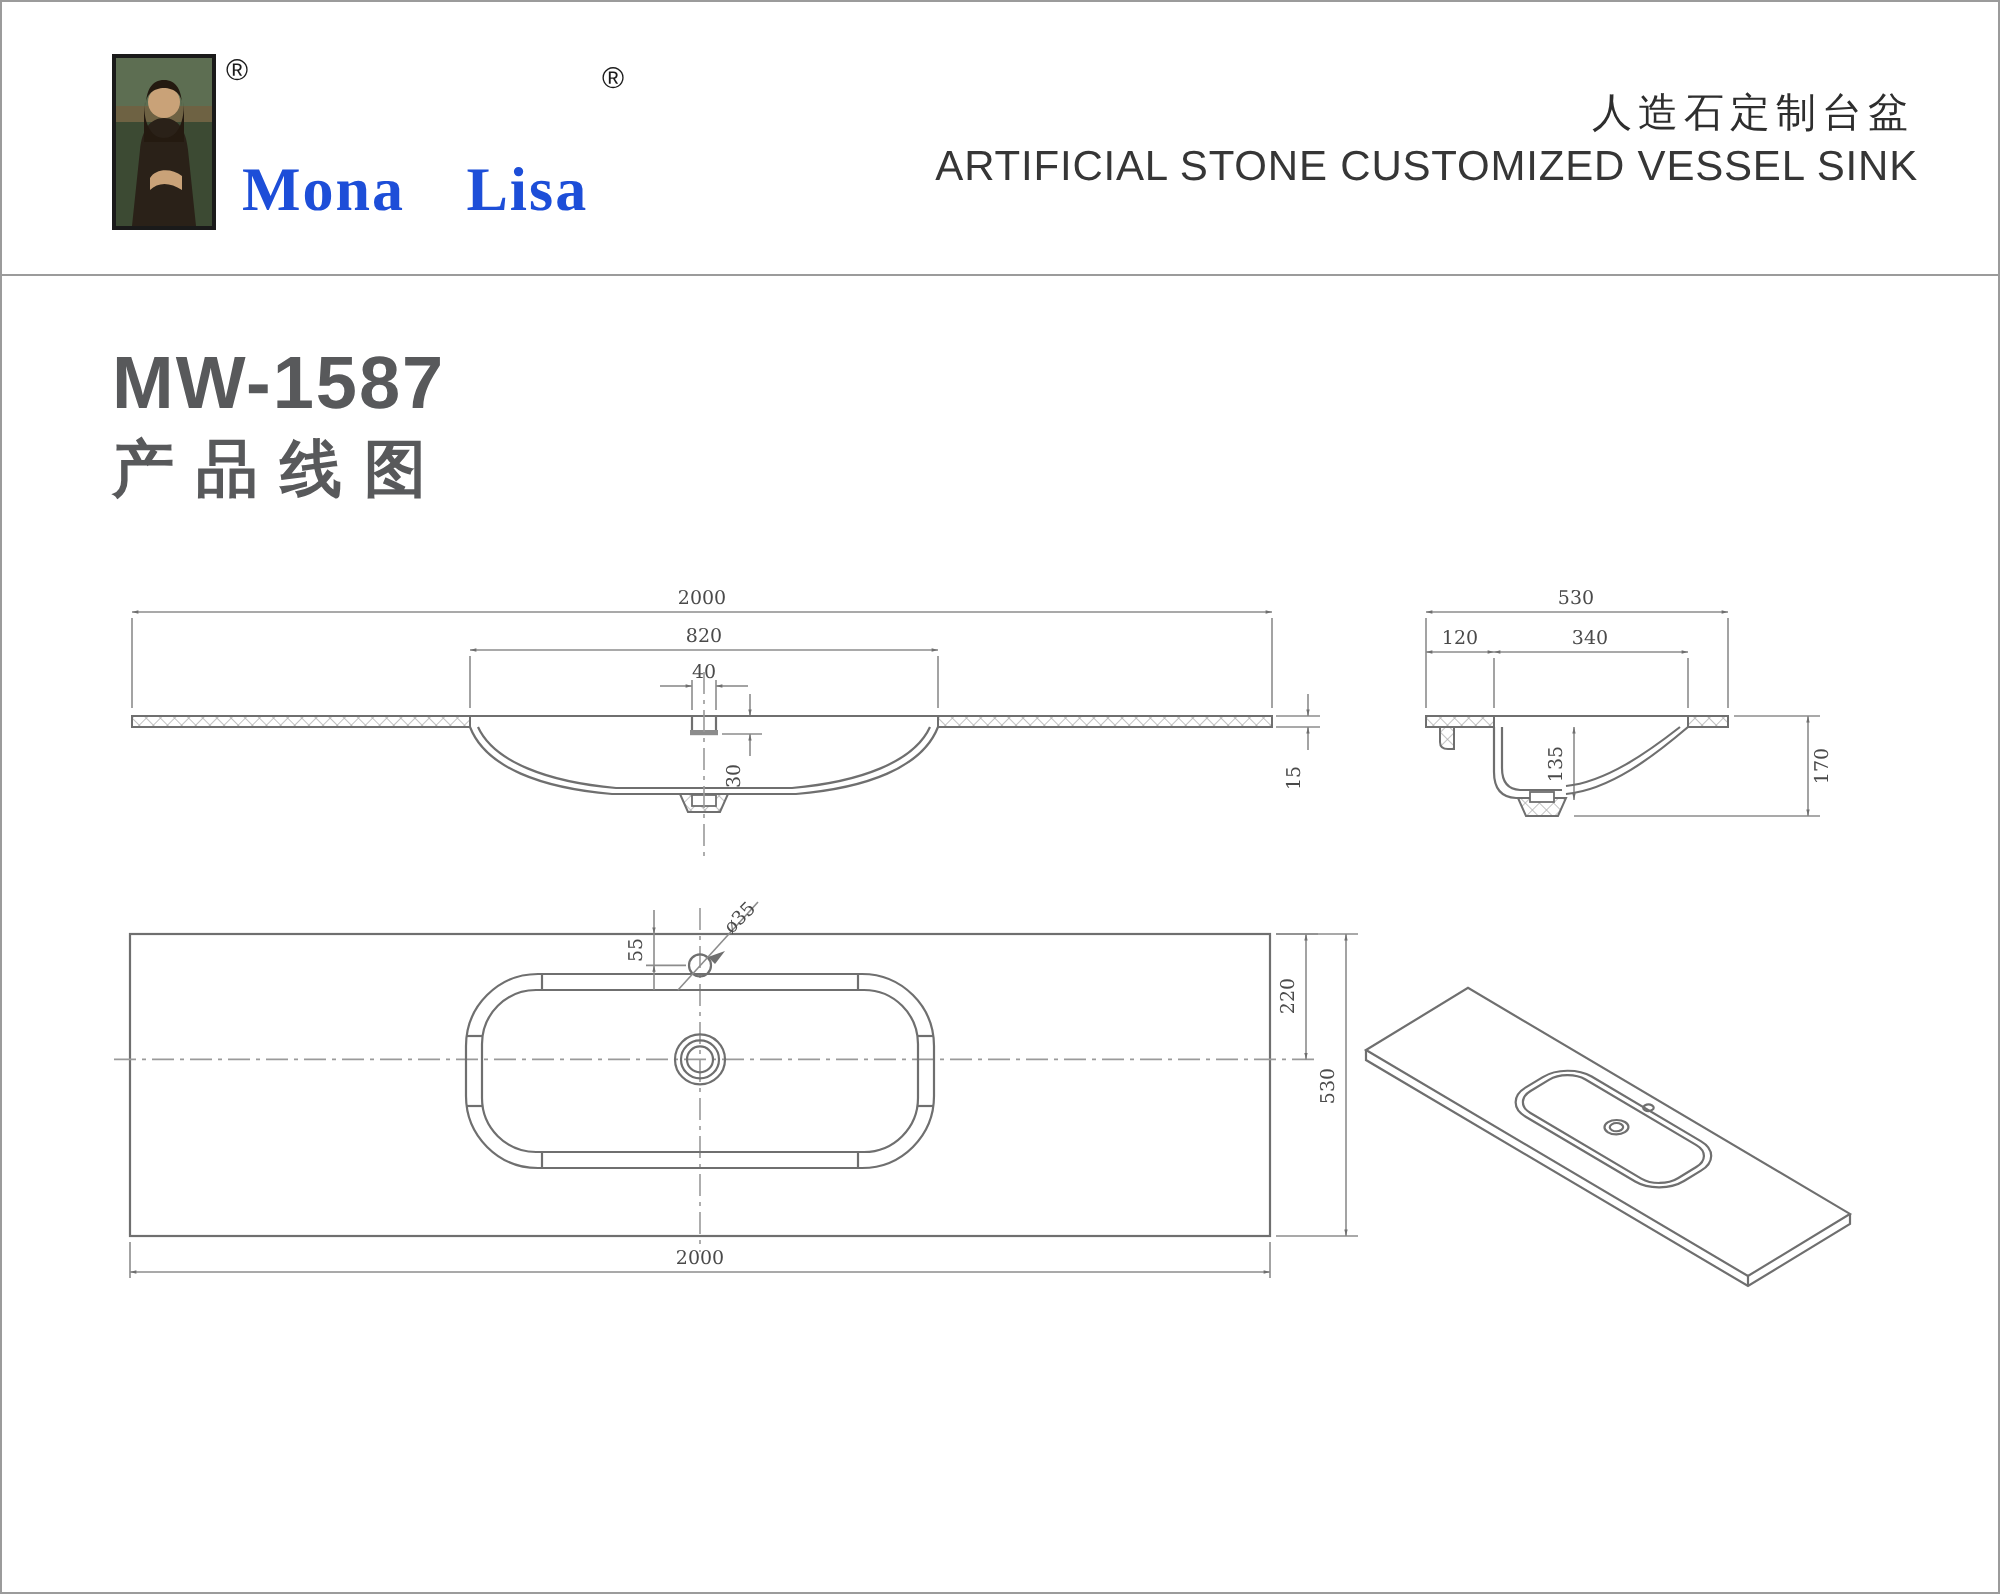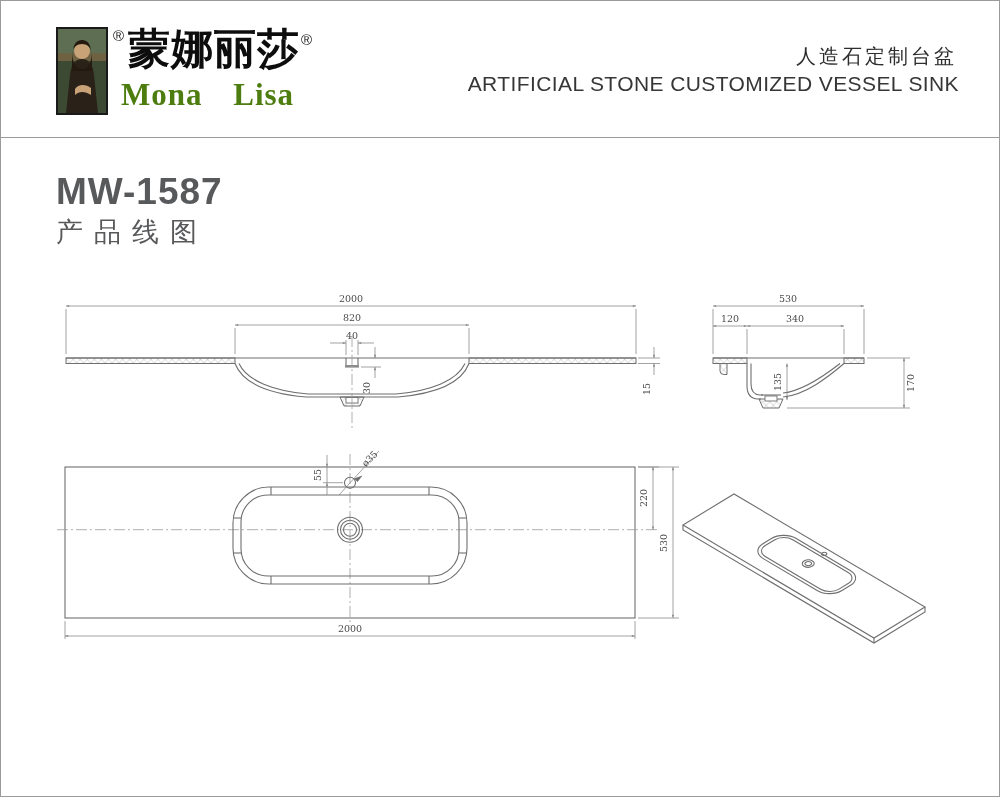--- a/index.html
+++ b/index.html
@@ -12,29 +12,29 @@
   #header { position:absolute; left:0; top:0; width:998px; height:137px; background:#fff;
     border-bottom:1px solid #9b9b9b; }
   #logo-frame { position:absolute; left:55px; top:26px; width:52px; height:88px;
     border:2px solid #1a1a1a; }
   .reg-mark { position:absolute; font-size:15px; color:#1a1a1a; font-family:"Liberation Sans",sans-serif; }
   #reg-1 { left:112px; top:26px; }
   #reg-2 { left:300px; top:30px; }
   #brand-zh { position:absolute; left:127px; top:27px; font-size:42px; font-weight:bold;
     color:#0d0d0d; letter-spacing:1px; line-height:1; font-family:"Liberation Sans",sans-serif; }
   #brand-en { position:absolute; left:120px; top:76px; font-size:31px; font-weight:bold;
-    color:#4d7c0f; font-family:"Liberation Serif",serif; word-spacing:22px; letter-spacing:1px; }
+    color:#1d4ed8; font-family:"Liberation Serif",serif; word-spacing:22px; letter-spacing:1px; }
   #hdr-zh { position:absolute; right:42px; top:42px; font-size:20px; color:#2e2e2e;
     letter-spacing:3px; }
   #hdr-en { position:absolute; right:40px; top:71px; font-size:21px; color:#363636;
     letter-spacing:0.4px; }
   
   #model-no { position:absolute; left:55px; top:170px; font-size:37px; font-weight:bold;
     color:#58595b; letter-spacing:1px; }
-  #drawing-label { position:absolute; left:55px; top:213px; font-size:27px; font-weight:normal;
+  #drawing-label { position:absolute; left:55px; top:213px; font-size:31px; font-weight:bold;
     color:#58595b; letter-spacing:11px; }
   
   svg { position:absolute; overflow:visible; }
   #svg-front { left:58px;  top:287px; }
   #svg-side  { left:698px; top:287px; }
   #svg-plan  { left:56px;  top:447px; }
   #svg-iso   { left:672px; top:448px; }
   .obj  { stroke:#6f6f6f; stroke-width:1.1; fill:none; }
   .thin { stroke:#8c8c8c; stroke-width:0.8; fill:none; }
   .cl   { stroke:#9a9a9a; stroke-width:0.8; fill:none; stroke-dasharray:11 3 2 3; }
@@ -53,21 +53,20 @@
         <rect x="0" y="0" width="48" height="26" fill="#5d6e52"></rect>
         <rect x="0" y="24" width="48" height="8" fill="#6e6243"></rect>
         <path d="M8,84 L12,46 C13,36 17,30 24,30 C31,30 35,36 36,46 L40,84 Z" fill="#2a2118"></path>
         <circle cx="24" cy="22" r="8" fill="#c9a278"></circle>
         <path d="M15,24 C14,12 34,12 33,24 C33,16 30,11 24,11 C18,11 15,16 15,24 Z" fill="#241a10"></path>
         <path d="M14,22 C14,34 18,40 24,40 C30,40 34,34 34,22 L34,42 L14,42 Z" fill="#241a10"></path>
         <path d="M17,60 C20,55 28,55 33,59 L33,66 C27,62 21,62 17,66 Z" fill="#c9a278"></path>
       </svg>
     </div>
     <span id="reg-1" class="reg-mark">®</span>
-    <div id="brand-zh">蒙娜丽莎</div>
     <span id="reg-2" class="reg-mark">®</span>
     <div id="brand-en">Mona Lisa</div>
     <div id="hdr-en">ARTIFICIAL STONE CUSTOMIZED VESSEL SINK</div>
     <div id="hdr-zh">人造石定制台盆</div>
   </div>
 
   <div id="model-no">MW-1587</div>
   <div id="drawing-label">产品线图</div>
 
   <svg id="svg-front" width="620" height="150" viewBox="0 0 620 150">

